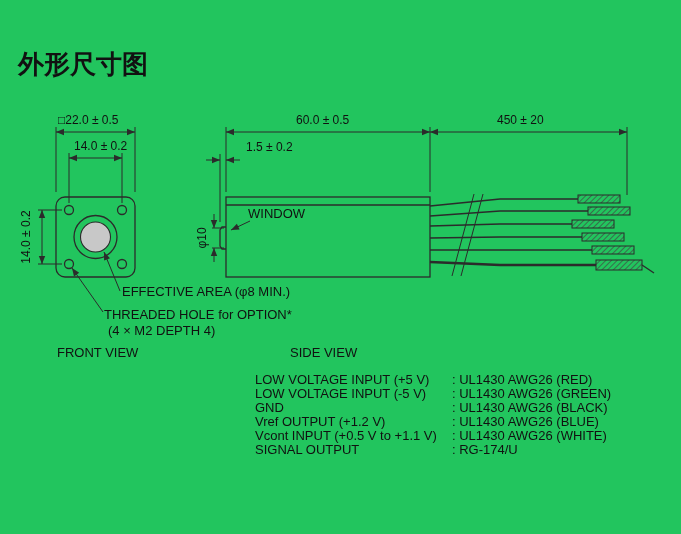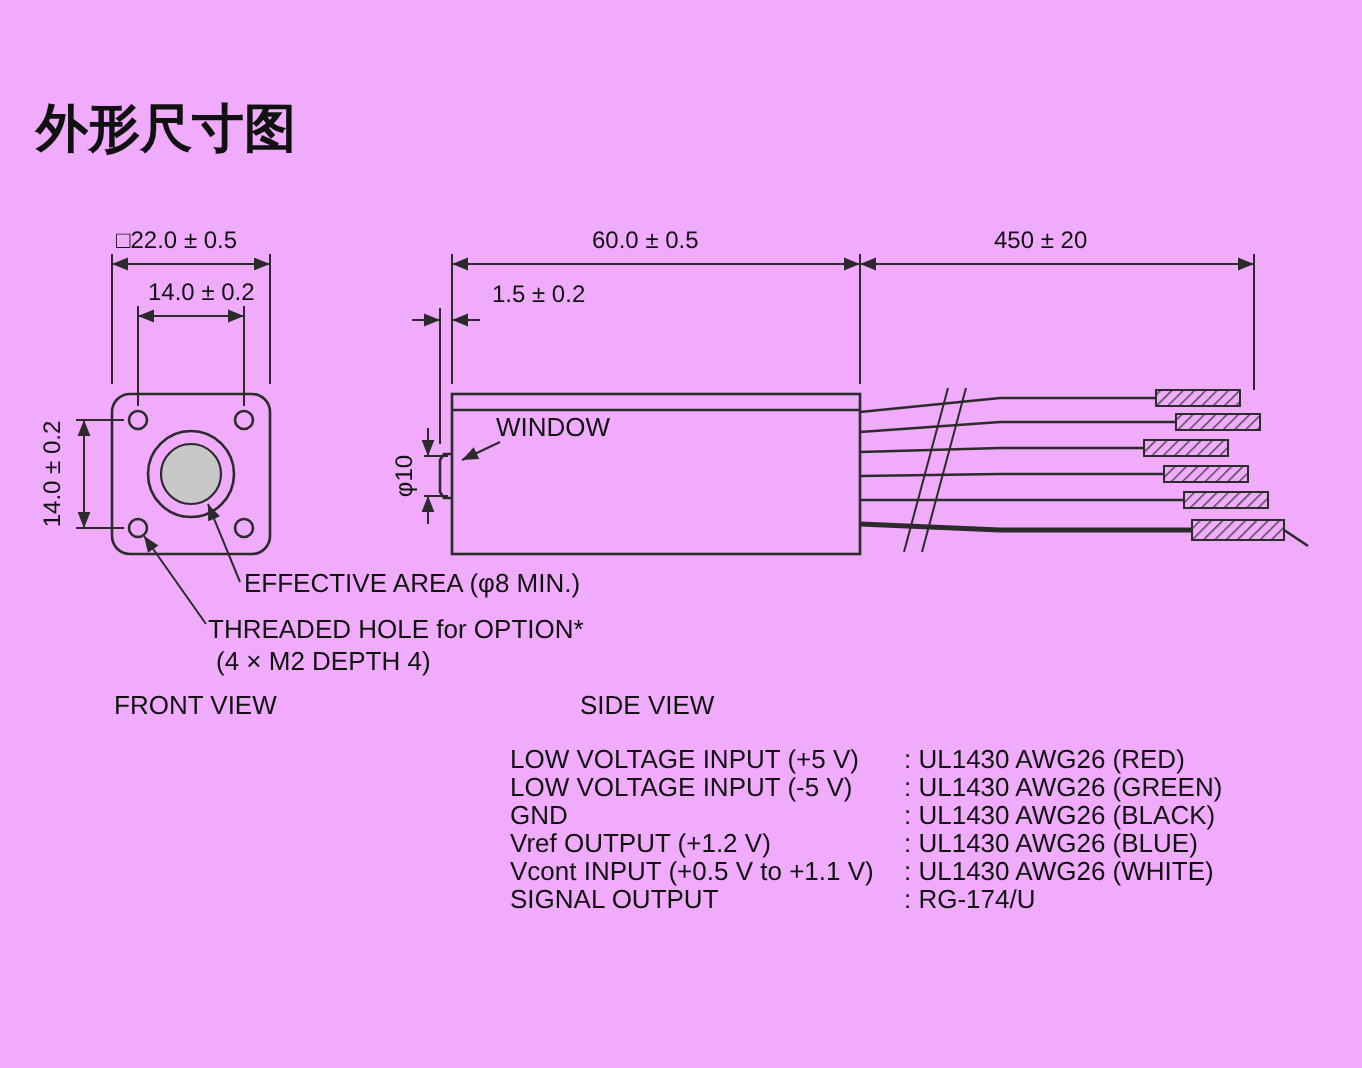--- a/index.html
+++ b/index.html
@@ -1,16 +1,16 @@
 <!DOCTYPE html>
 <html><head>
 <meta charset="utf-8">
 <style>
   html,body{margin:0;padding:0;background:#ffffff;}
-  .page{position:relative;width:681px;height:534px;background:#f0abfc;overflow:hidden;
+  .page{position:relative;width:681px;height:534px;background:#22c55e;overflow:hidden;
         font-family:"Liberation Sans", sans-serif;}
   svg text{fill:#111111;font-family:"Liberation Sans", sans-serif;}
   .title-text{font-size:26px;font-weight:600;}
   .t12{font-size:12px;}
   .t13{font-size:13px;}
   .ln{fill:none;stroke:#2b2b2b;stroke-width:1.3;}
   .dim{fill:none;stroke:#2b2b2b;stroke-width:1;}
   .wire{fill:none;stroke:#2b2b2b;stroke-width:1.3;}
   .coax{stroke-width:2.4;}
   .term{fill:url(#hatch);stroke:#2b2b2b;stroke-width:1;}

